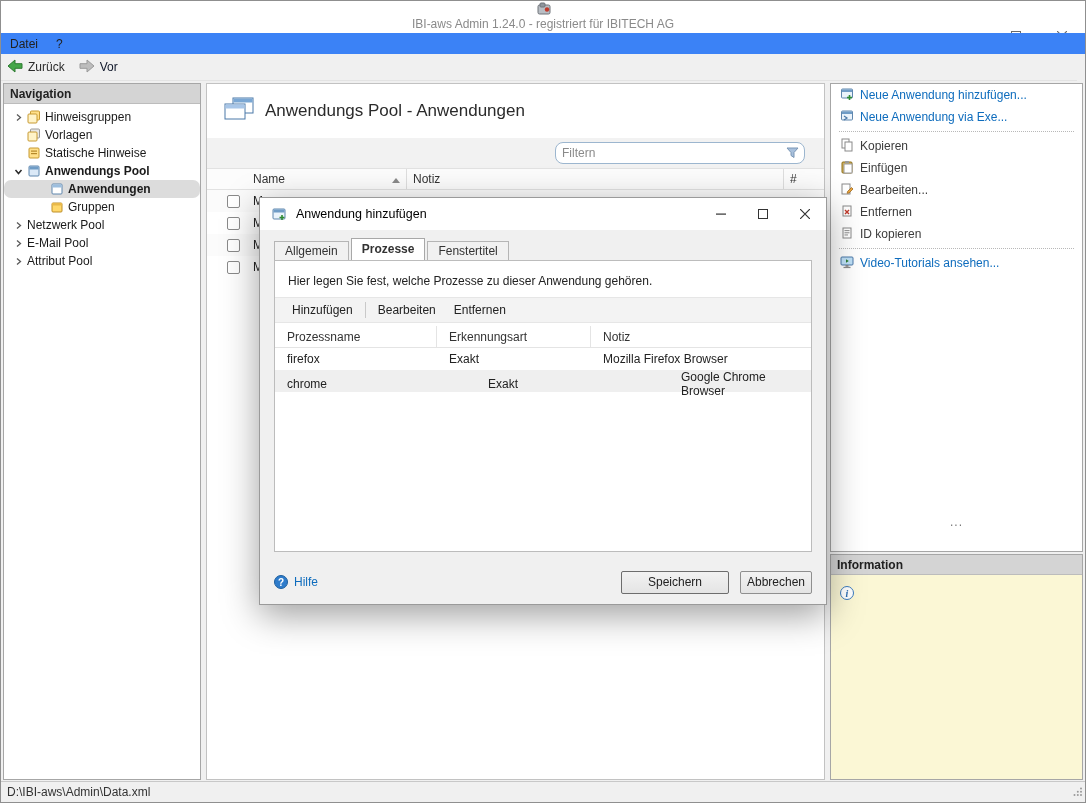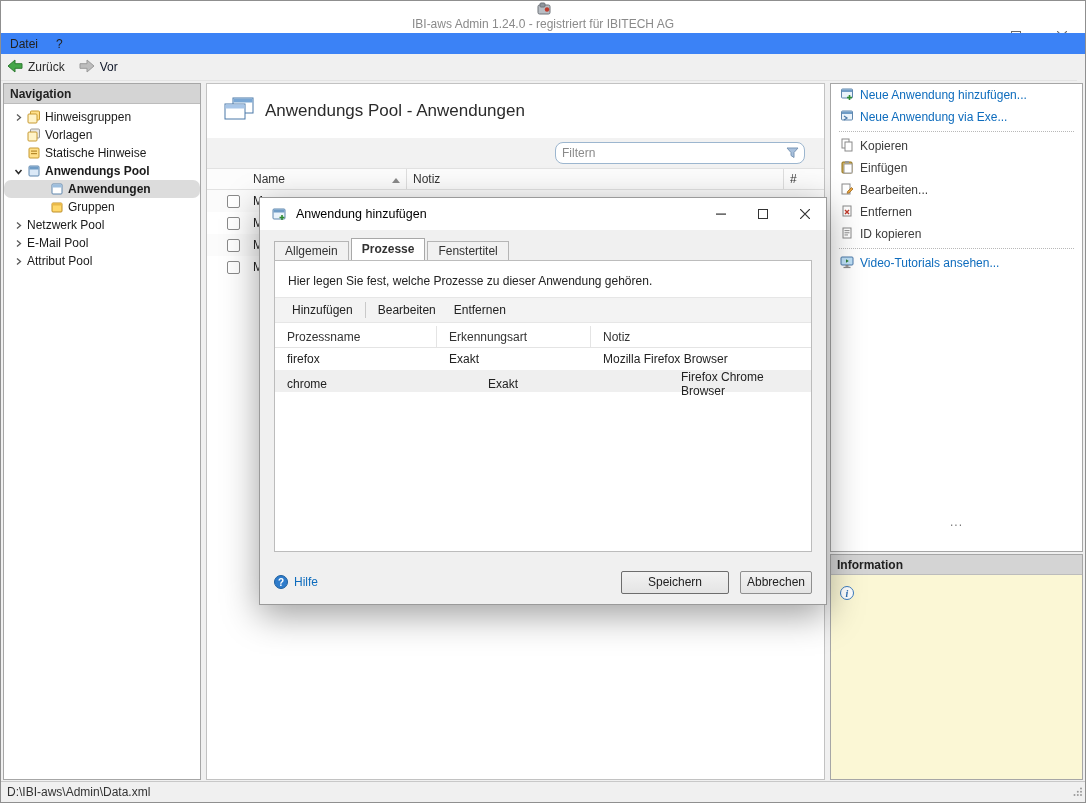--- a/index.html
+++ b/index.html
@@ -452,21 +452,21 @@
           <div>Notiz</div>
         </div>
         <div class="dtr">
           <div>firefox</div>
           <div>Exakt</div>
           <div>Mozilla Firefox Browser</div>
         </div>
         <div class="dtr alt">
           <div>chrome</div>
           <div>Exakt</div>
-          <div>Firefox Chrome Browser</div>
+          <div>Google Chrome Browser</div>
         </div>
       </div>
     </div>
 
     <div class="dlg-footer">
       <span class="help-link">
         <span class="badge help">?</span>
         <span>Hilfe</span>
       </span>
       <span class="spacer"></span>

